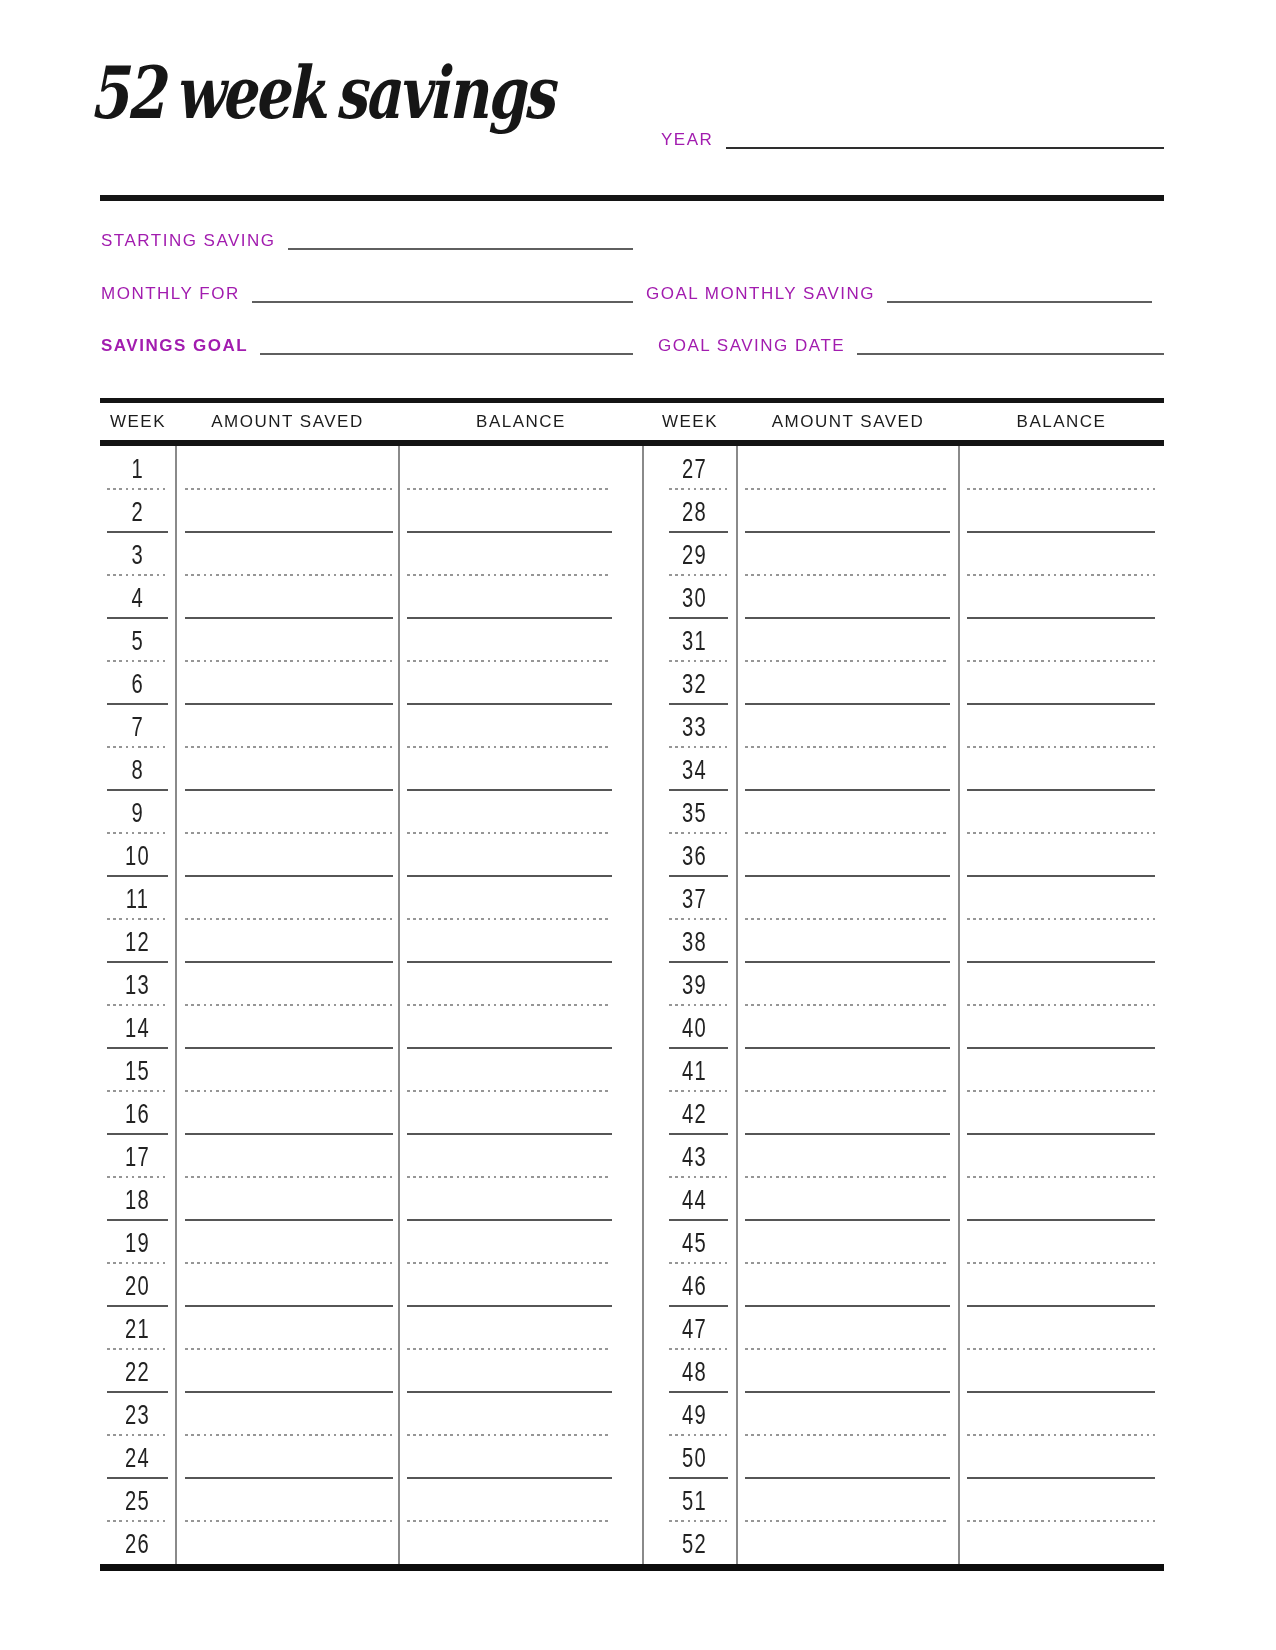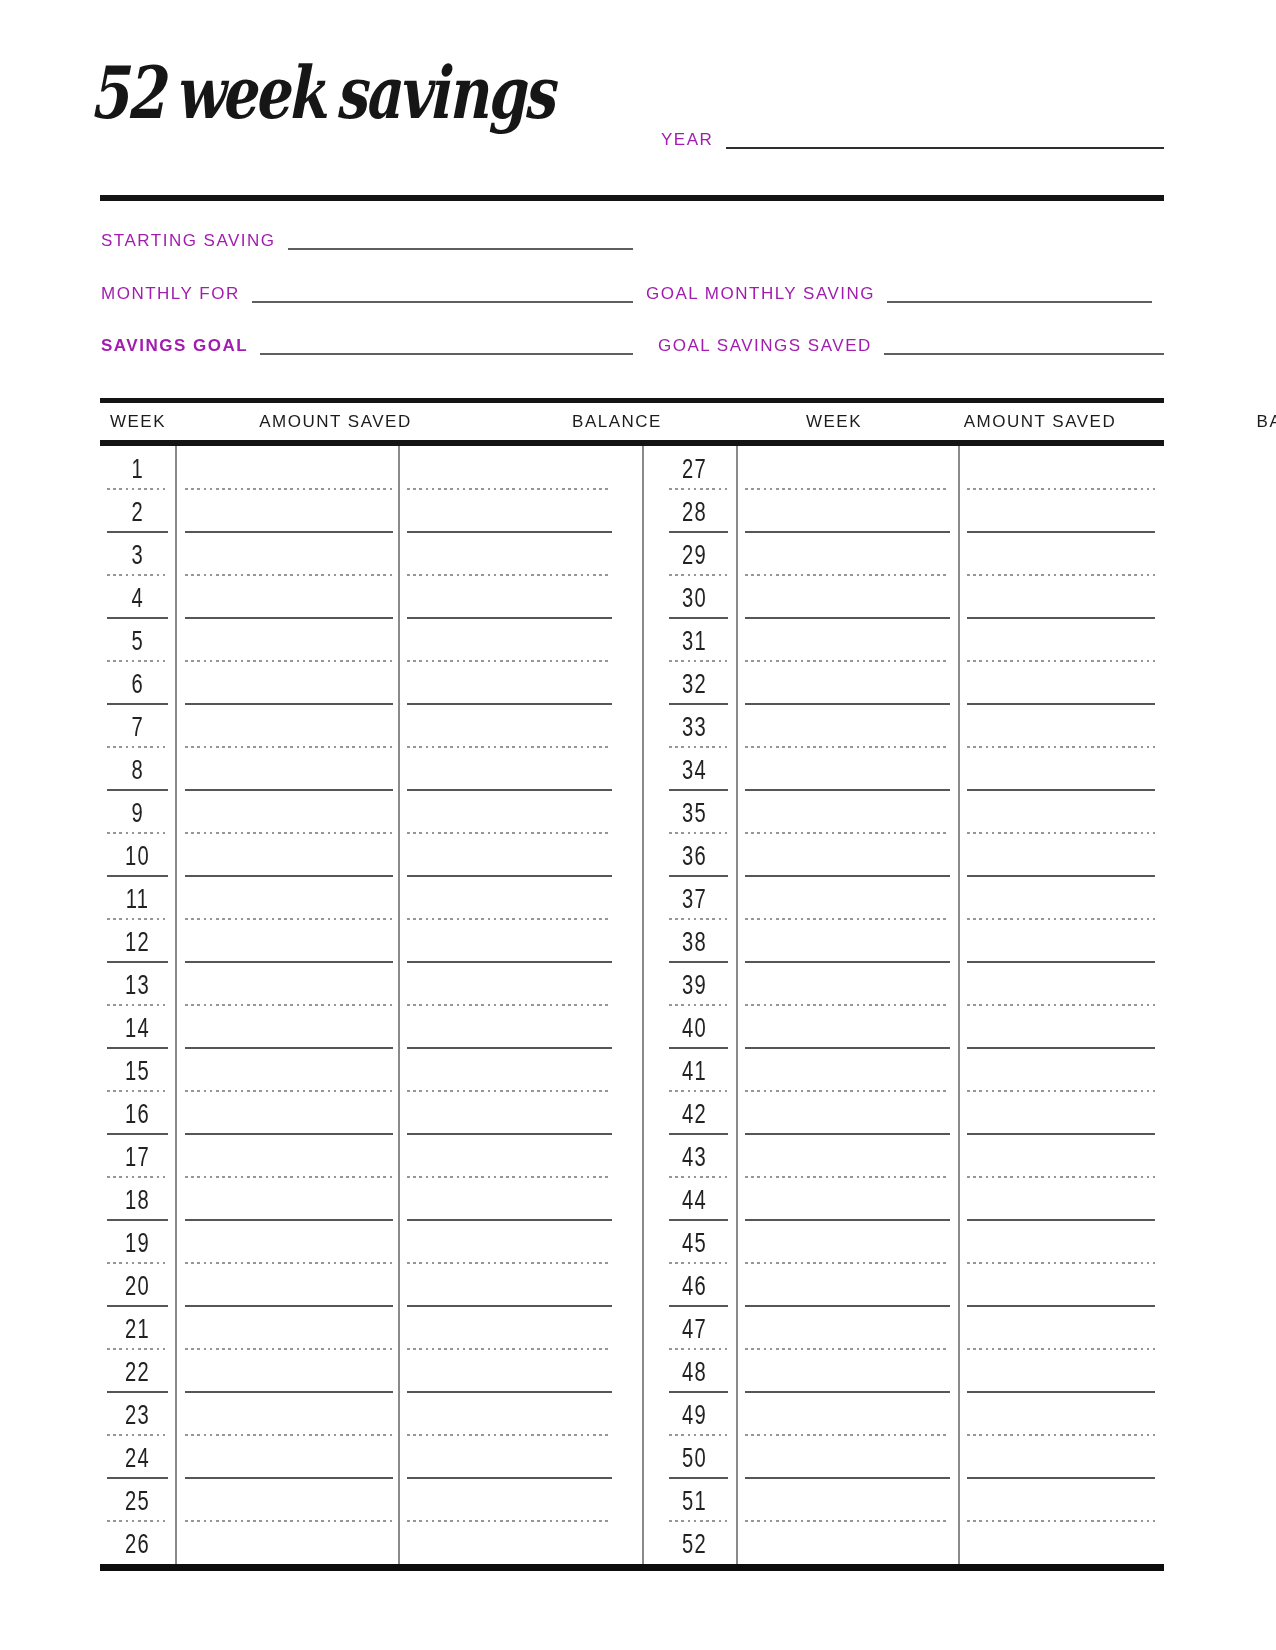--- a/index.html
+++ b/index.html
@@ -28,21 +28,21 @@
 
   
   .rule{position:absolute;left:0;width:1064px;background:#141414;}
   .rule-top{top:195px;height:6px;}
   .t-top{top:398px;height:5px;}
   .t-mid{top:440px;height:6px;}
   .t-bottom{top:1564px;height:7px;background:#0d0d0d;}
 
   
   .thead{position:absolute;left:0;top:403px;width:1064px;height:37px;
-         display:grid;grid-template-columns:76px 223px 244px 94px 222px 205px;align-items:center;gap:48px;}
+         display:grid;grid-template-columns:76px 223px 244px 94px 222px 205px;align-items:center;}
   .hcell{text-align:center;font-size:17px;letter-spacing:1.5px;color:#1c1c1c;white-space:nowrap;}
 
   
   .tbody{position:absolute;left:0;top:446px;width:1064px;height:1118px;}
   .vdiv{position:absolute;top:0;bottom:0;width:2px;background:#8a8a8a;z-index:2;}
   .vd-0{left:75px;}.vd-1{left:298px;}.vd-2{left:542px;}.vd-3{left:636px;}.vd-4{left:858px;}
 
   .trow{display:grid;grid-template-columns:76px 223px 244px 94px 222px 205px;height:43px;}
   .cell{position:relative;display:flex;align-items:center;justify-content:center;}
   .num{display:inline-block;font-size:28px;letter-spacing:2px;color:#222;
@@ -85,21 +85,21 @@
     </div>
     <div class="frow f-l2">
       <span class="flabel">SAVINGS GOAL</span>
       <span class="wline"></span>
     </div>
     <div class="frow f-r1">
       <span class="flabel">GOAL MONTHLY SAVING</span>
       <span class="wline"></span>
     </div>
     <div class="frow f-r2">
-      <span class="flabel">GOAL SAVINGS SAVED</span>
+      <span class="flabel">GOAL SAVING DATE</span>
       <span class="wline"></span>
     </div>
 
     <div class="rule t-top"></div>
 
     <div class="thead">
       <div class="hcell">WEEK</div>
       <div class="hcell">AMOUNT SAVED</div>
       <div class="hcell">BALANCE</div>
       <div class="hcell">WEEK</div>

